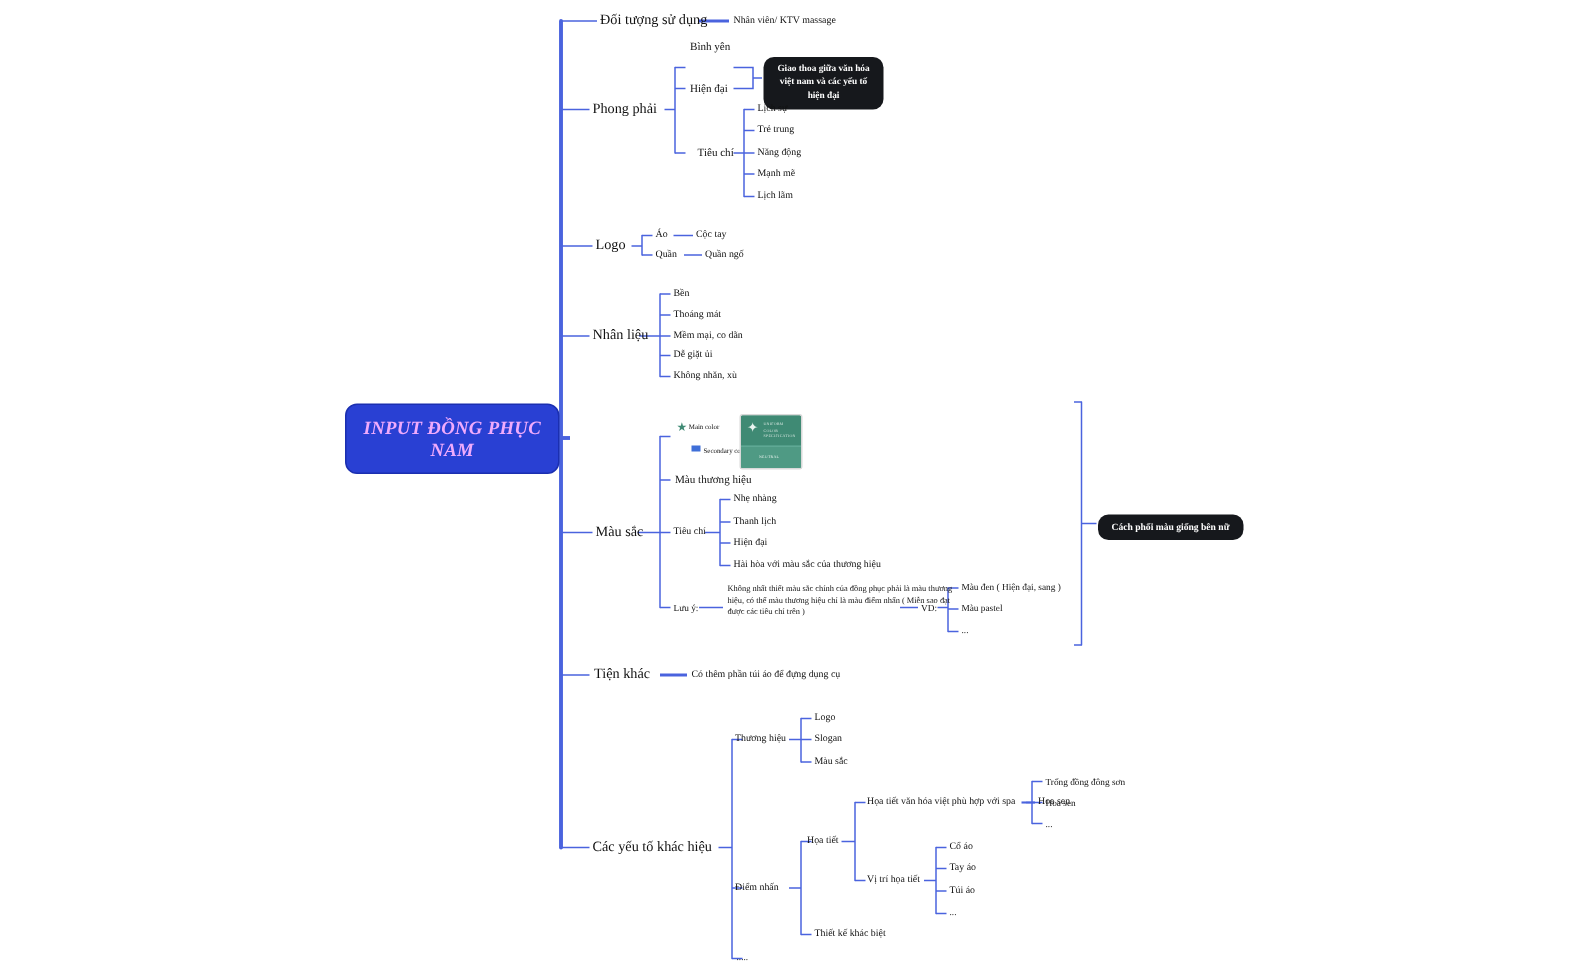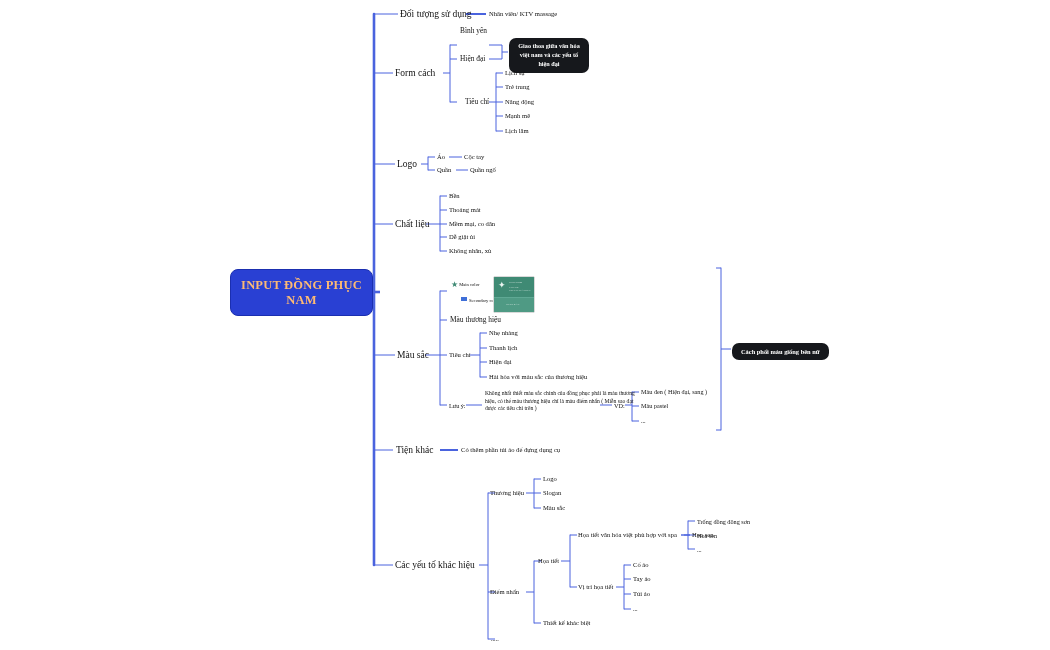--- a/index.html
+++ b/index.html
@@ -12,23 +12,23 @@
   #canvas{position:absolute;inset:0;width:1050px;height:650px;}
   svg.wires{position:absolute;left:0;top:0;width:1050px;height:650px;pointer-events:none;}
 
   .node{position:absolute;white-space:nowrap;line-height:1.15;}
 
   
   .root{
     left:230px;top:269px;width:143px;height:47px;
     background:#2940d3;border-radius:8px;
     border:1px solid #1b2fb0;
-    color:#fdba74;font-size:12.5px;font-weight:bold;
+    color:#f0abfc;font-size:12.5px;font-weight:bold;
     display:flex;align-items:center;justify-content:center;text-align:center;
-    letter-spacing:.2px;white-space:normal;padding:12px 6px;box-sizing:border-box;
+    letter-spacing:.2px;white-space:normal;padding:12px 6px;box-sizing:border-box;font-style:italic;
   }
 
   
   .l1{font-size:9.5px;color:#111;text-align:center;}
   
   .l2{font-size:7.4px;color:#111;}
   
   .l3{font-size:6.6px;color:#111;}
   
   .l4{font-size:6.2px;color:#111;}
@@ -185,38 +185,38 @@
       <path d="M624 594 L631 594"></path>
       <path d="M624 609 L631 609"></path>
     </g>
   </svg>
 
   <div class="node root">INPUT ĐỒNG PHỤC NAM</div>
 
   <div class="node l1" style="left:400px;top:9px;">Đối tượng sử dụng</div>
   <div class="node l3" style="left:489px;top:10px;">Nhân viên/ KTV massage</div>
 
-  <div class="node l1" style="left:395px;top:68px;">Form cách</div>
+  <div class="node l1" style="left:395px;top:68px;">Phong phải</div>
   <div class="node l2" style="left:460px;top:27px;">Bình yên</div>
   <div class="node l2" style="left:460px;top:55px;">Hiện đại</div>
   <div class="node dark" style="left:509px;top:38px;width:68px;">Giao thoa giữa văn hóa việt nam và các yếu tố hiện đại</div>
   <div class="node l2" style="left:465px;top:98px;">Tiêu chí</div>
   <div class="node l3" style="left:505px;top:69px;">Lịch sự</div>
   <div class="node l3" style="left:505px;top:83px;">Trẻ trung</div>
   <div class="node l3" style="left:505px;top:98px;">Năng động</div>
   <div class="node l3" style="left:505px;top:112px;">Mạnh mẽ</div>
   <div class="node l3" style="left:505px;top:127px;">Lịch lãm</div>
 
   <div class="node l1" style="left:397px;top:159px;">Logo</div>
   <div class="node l3" style="left:437px;top:153px;">Áo</div>
   <div class="node l3" style="left:464px;top:153px;">Cộc tay</div>
   <div class="node l3" style="left:437px;top:166px;">Quần</div>
   <div class="node l3" style="left:470px;top:166px;">Quần ngố</div>
 
-  <div class="node l1" style="left:395px;top:219px;">Chất liệu</div>
+  <div class="node l1" style="left:395px;top:219px;">Nhân liệu</div>
   <div class="node l3" style="left:449px;top:192px;">Bền</div>
   <div class="node l3" style="left:449px;top:206px;">Thoáng mát</div>
   <div class="node l3" style="left:449px;top:220px;">Mềm mại, co dãn</div>
   <div class="node l3" style="left:449px;top:233px;">Dễ giặt ủi</div>
   <div class="node l3" style="left:449px;top:247px;">Không nhăn, xù</div>
 
   <div class="node l1" style="left:397px;top:350px;">Màu sắc</div>
 
   <div class="legend" style="left:451px;top:282px;">
     <span class="star">★</span><span>Main color</span>

